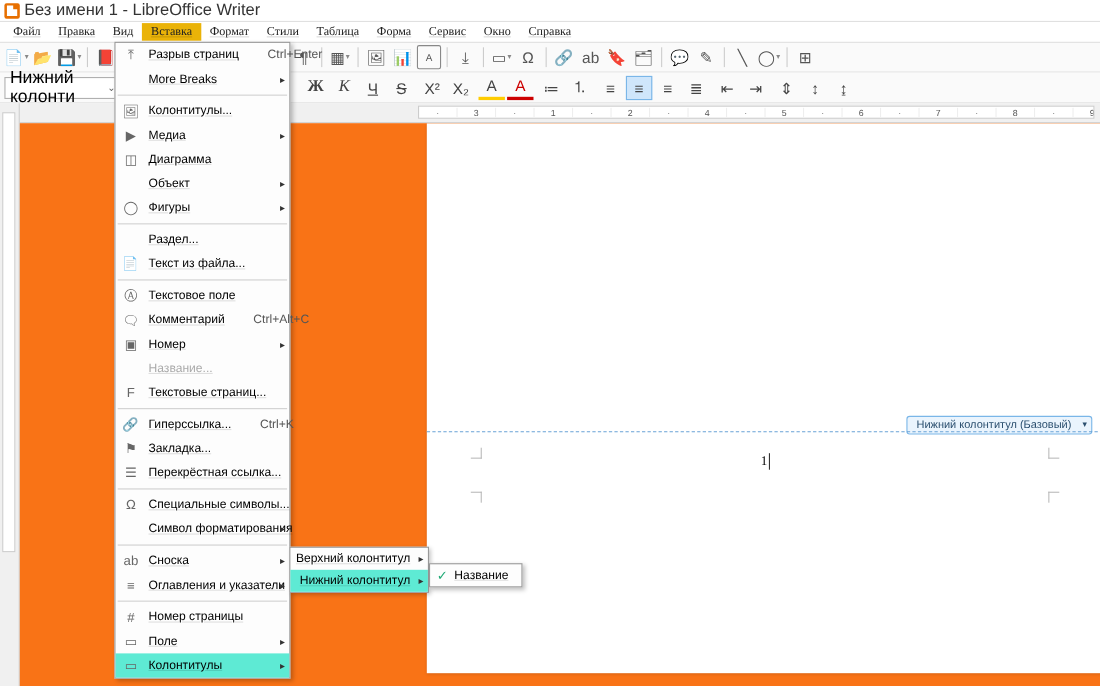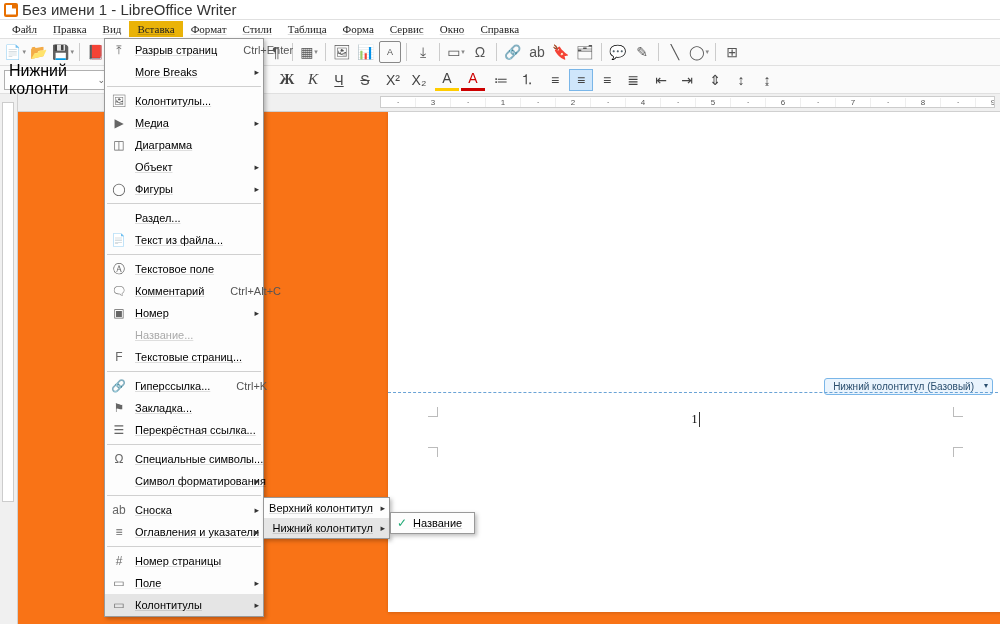--- a/index.html
+++ b/index.html
@@ -42,21 +42,21 @@
 .corner { position: absolute; width: 10px; height: 10px; border-color: #bbb; }
 .corner.tl { left: 40px; top: 295px; border-left:1px solid #bbb; border-top:1px solid #bbb; transform: rotate(180deg); }
 .corner.tr { right: 40px; top: 295px; border-right:1px solid #bbb; border-top:1px solid #bbb; transform: rotate(180deg); }
 .corner.bl { left: 40px; top: 335px; border-left:1px solid #bbb; border-bottom:1px solid #bbb; transform: rotate(180deg); }
 .corner.br { right: 40px; top: 335px; border-right:1px solid #bbb; border-bottom:1px solid #bbb; transform: rotate(180deg); }
 .page-num { position: absolute; left: 50%; top: 300px; transform: translateX(-50%); font-size: 12px; font-family: "Times New Roman", serif; border-right: 1px solid #333; padding-right: 1px; }
 
 
 .dmenu { position: absolute; background: #fdfdfd; border: 1px solid #999; box-shadow: 2px 2px 4px rgba(0,0,0,0.25); font-size: 11px; z-index: 100; }
 .dmenu .drow { display: flex; align-items: center; height: 22px; padding: 0 18px 0 30px; position: relative; cursor: default; white-space: nowrap; }
-.dmenu .drow.sel { background: #e5e5e5; }
+.dmenu .drow.sel { background: #5eead4; }
 .dmenu .drow .ic { position: absolute; left: 6px; width: 16px; text-align: center; color: #666; font-size: 12px; }
 .dmenu .drow .shortcut { margin-left: auto; padding-left: 26px; color: #555; }
 .dmenu .drow .arrow { position: absolute; right: 4px; font-size: 9px; color: #333; }
 .dmenu .dsep { height: 1px; background: #d0d0d0; margin: 3px 2px; }
 .dmenu .drow.disabled { color: #aaa; }
 .dmenu .drow .lbl { text-decoration: underline; text-decoration-color: rgba(0,0,0,0.12); }
 
 .submenu1 { left: 263px; top: 497px; width: 127px; }
 .submenu1 .drow { padding-left: 8px; padding-right: 16px; height: 20px; justify-content: flex-end; }
 .submenu2 { left: 390px; top: 512px; width: 85px; }

